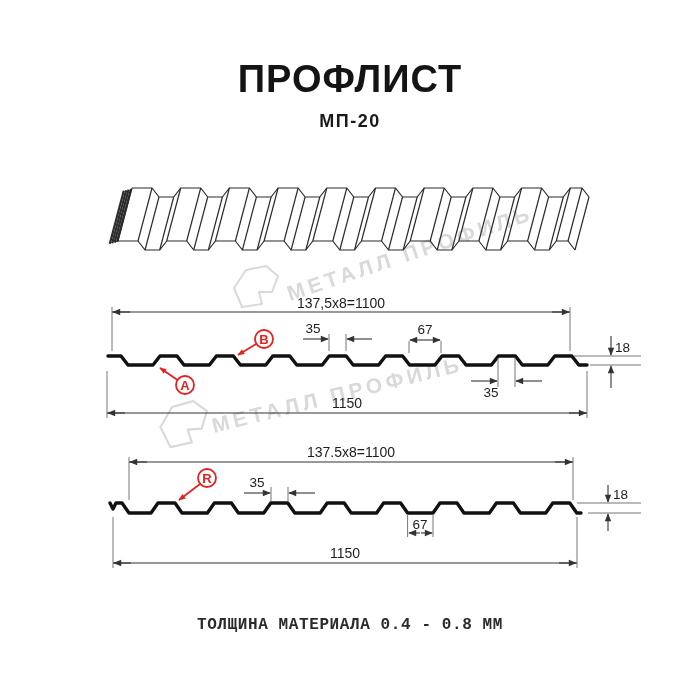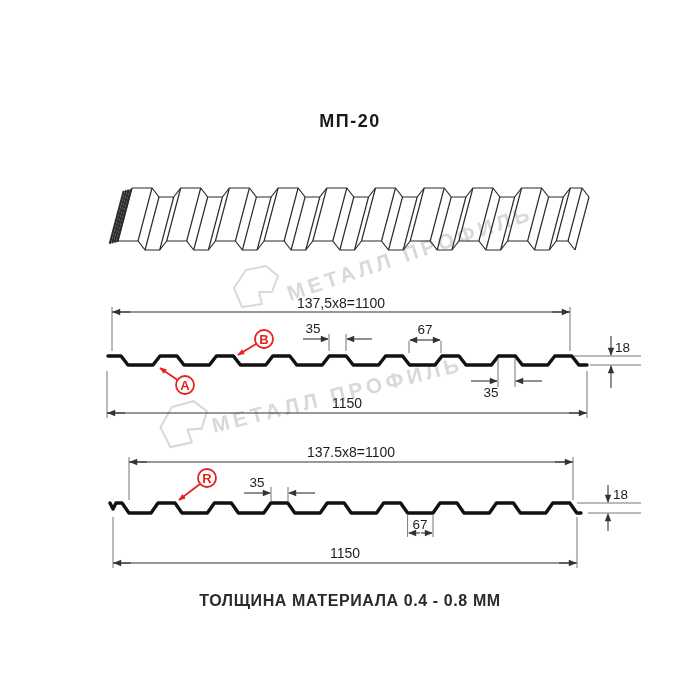--- a/index.html
+++ b/index.html
@@ -9,41 +9,42 @@
   }
   .title{
     position:absolute;top:58px;left:0;right:0;text-align:center;
     font-size:38px;font-weight:bold;letter-spacing:1px;color:#141414;
   }
   .subtitle{
     position:absolute;top:99px;left:0;right:0;text-align:center;
     font-size:18px;font-weight:bold;letter-spacing:1.5px;color:#1a1a1a;margin-top:12px;
   }
   .footer{
-    position:absolute;top:592px;left:0;right:0;text-align:center;
-    font-size:16px;font-weight:600;letter-spacing:0.6px;color:#2b2b2b;
+    position:absolute;top:616px;left:0;right:0;text-align:center;
+    font-size:16px;font-weight:600;letter-spacing:0.6px;color:#2b2b2b;font-family:Liberation Mono, monospace;
   }
   svg{position:absolute;top:0;left:0;}
   .sheet{fill:none;stroke:#111111;stroke-width:3.4;stroke-linejoin:round;stroke-linecap:round;}
   .persp{fill:none;stroke:#2a2a2a;stroke-width:1.2;stroke-linejoin:round;}
   .edge{stroke:#2b2b2b;stroke-width:2.2;}
   .ext{stroke:#777777;stroke-width:1;}
   .dim{stroke:#333333;stroke-width:1.1;fill:none;}
   .dimtxt{fill:#1d1d1d;font-size:14px;font-family:"Liberation Sans",sans-serif;}
   .dimtxt-s{fill:#1d1d1d;font-size:13.5px;font-family:"Liberation Sans",sans-serif;}
   .red{stroke:#e42320;fill:none;stroke-width:1.8;}
   .redtxt{fill:#e42320;font-size:13px;font-weight:bold;text-anchor:middle;font-family:"Liberation Sans",sans-serif;}
   .wm{fill:none;stroke:#d9d9d9;stroke-width:2;stroke-linejoin:round;}
   .wmtxt{fill:#d9d9d9;font-size:21px;font-weight:bold;letter-spacing:4px;font-family:"Liberation Sans",sans-serif;}
 </style>
 </head>
 <body>
 
 <div id="stage">
 
+  <div class="title">ПРОФЛИСТ</div>
   <div class="subtitle">МП-20</div>
 
   <svg width="700" height="700" viewBox="0 0 700 700">
     <defs>
       <marker id="ah" viewBox="0 0 10 10" refX="9" refY="5" markerWidth="10" markerHeight="8" orient="auto" markerUnits="userSpaceOnUse">
         <path d="M0,1 L10,5 L0,9 z" fill="#333333"></path>
       </marker>
       <marker id="ahr" viewBox="0 0 10 10" refX="9" refY="5" markerWidth="9" markerHeight="7" orient="auto" markerUnits="userSpaceOnUse">
         <path d="M0,1 L10,5 L0,9 z" fill="#e42320"></path>
       </marker>

